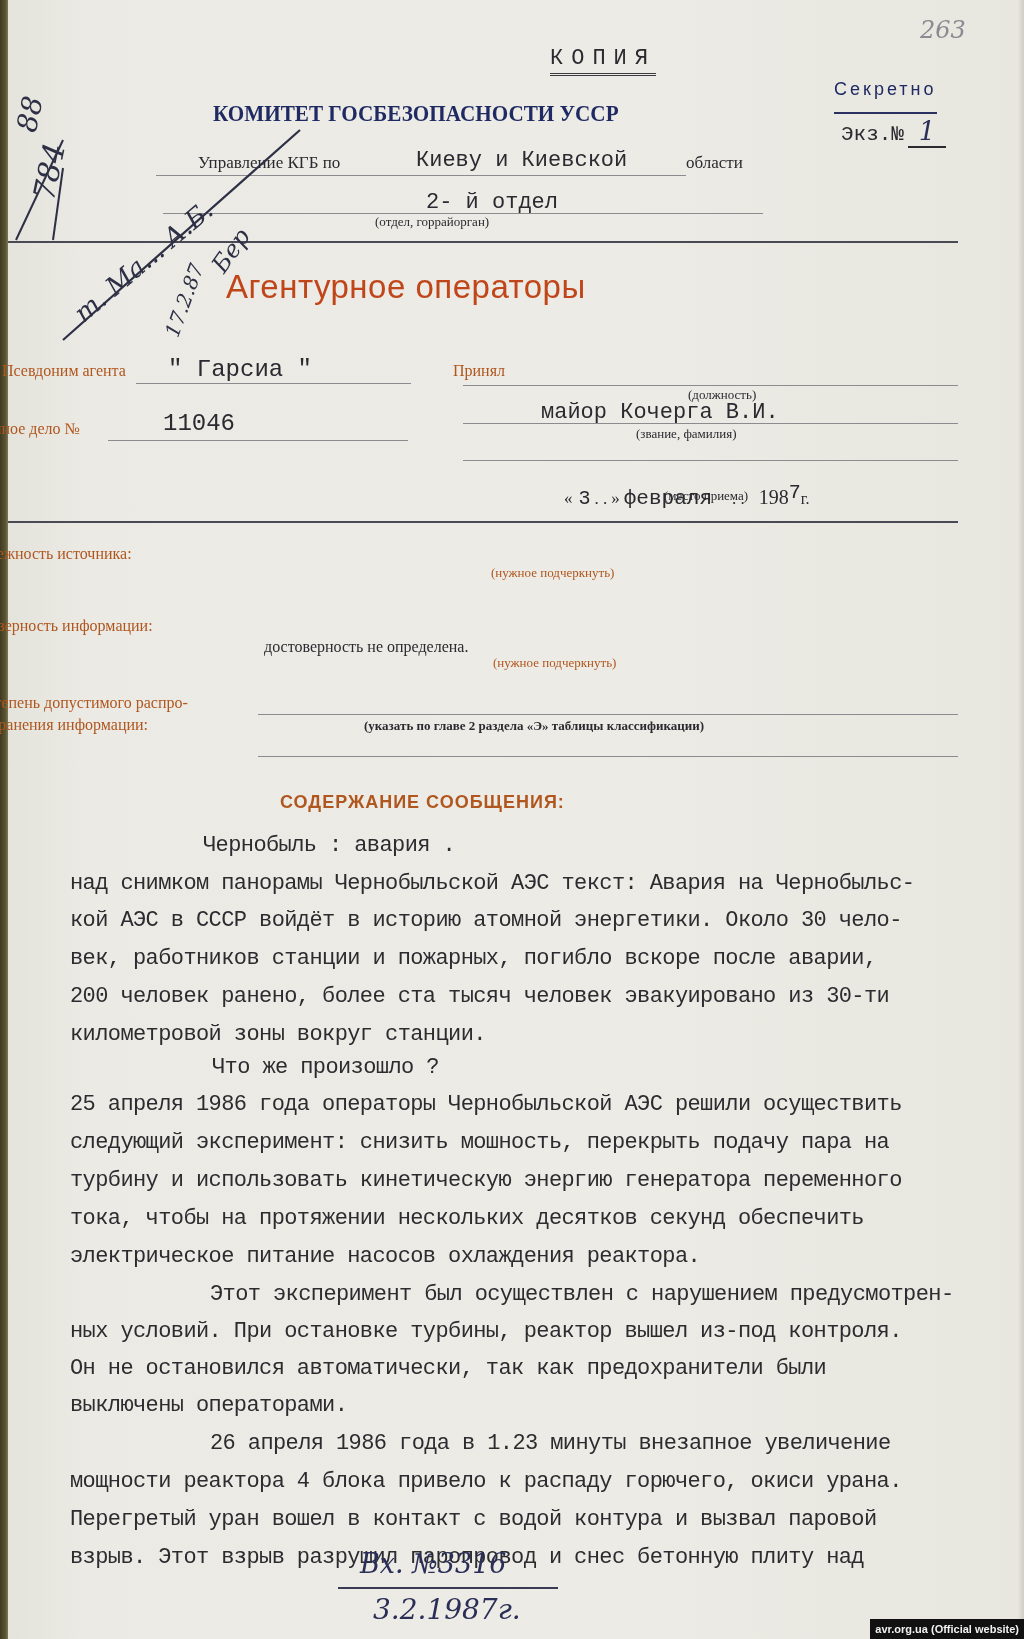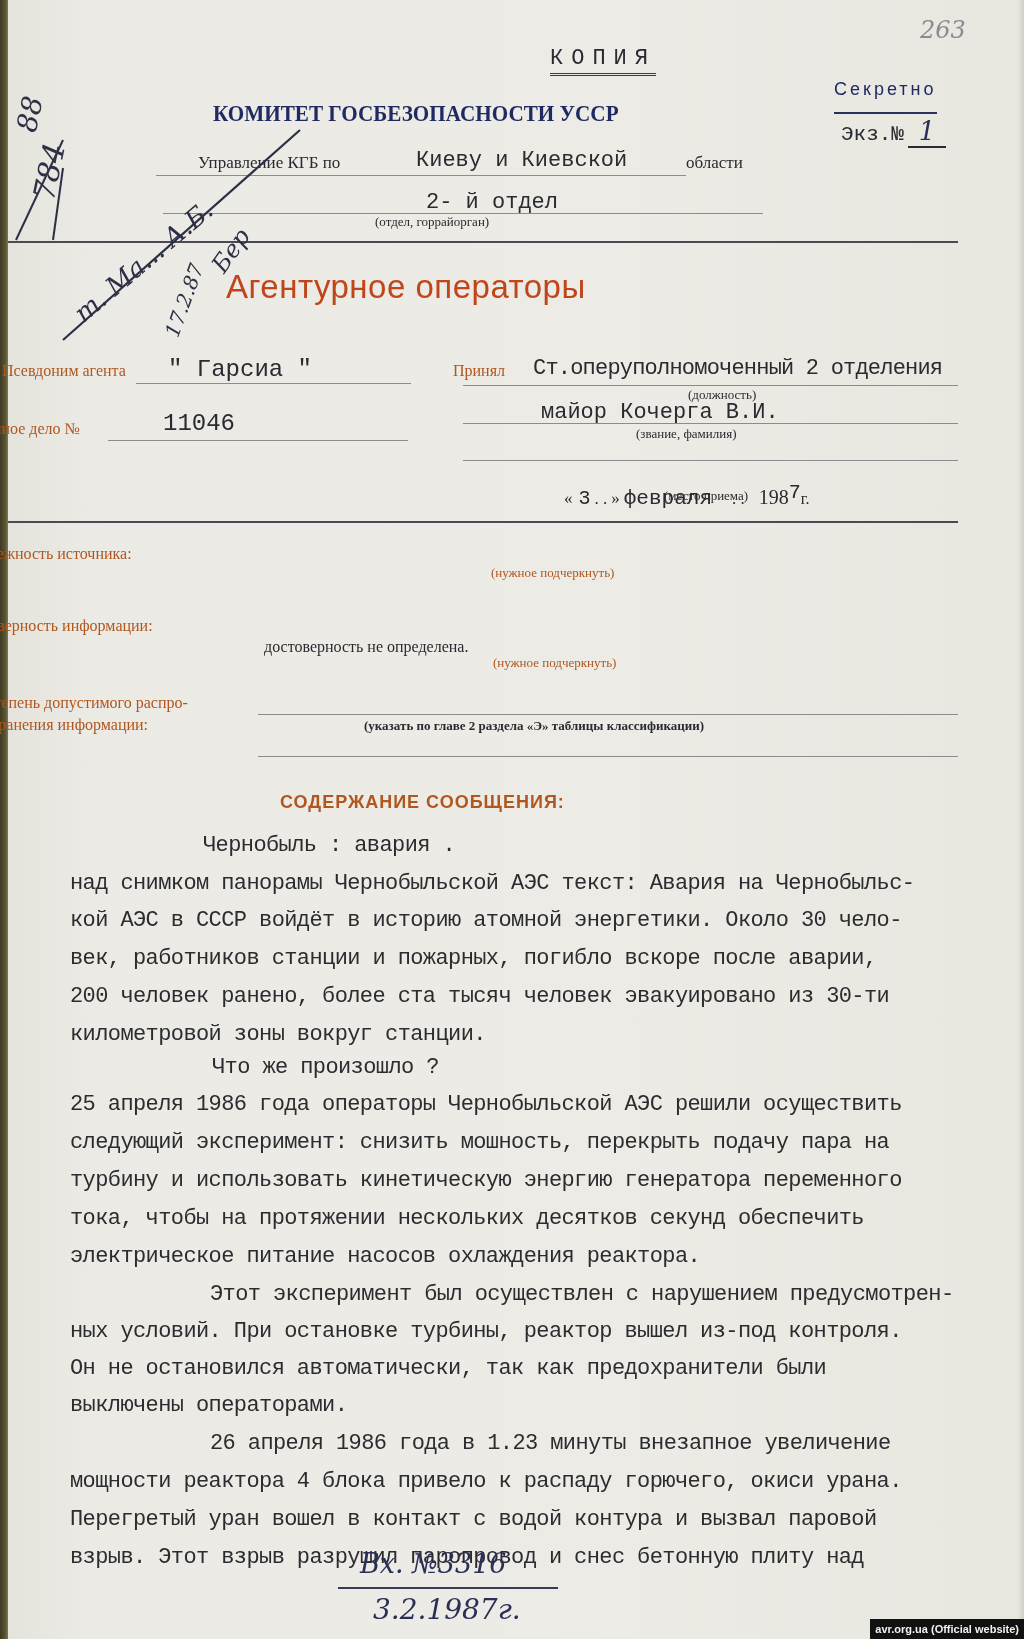--- a/index.html
+++ b/index.html
@@ -84,21 +84,20 @@
   <div class="rule thick" style="left:0px; top:241px; width:950px;"></div>
 
   <div class="abs cond red" style="left:218px; top:268px; font-size:33px; letter-spacing:0.5px;">Агентурное операторы</div>
 
   <div class="abs serif orange" style="left:-6px; top:362px; font-size:16px;">Псевдоним агента</div>
   <div class="rule" style="left:128px; top:383px; width:275px;"></div>
   <div class="abs mono ink" style="left:160px; top:356px; font-size:24px;">" Гарсиа "</div>
 
   <div class="abs serif orange" style="left:445px; top:362px; font-size:16px;">Принял</div>
   <div class="rule" style="left:455px; top:385px; width:495px;"></div>
-  <div class="abs mono ink" style="left:525px; top:356px; font-size:22px; letter-spacing:-0.8px;">Ст.оперуполномоченный 2 отделения</div>
   <div class="abs serif ink label-sm" style="left:680px; top:387px;">(должность)</div>
 
   <div class="abs serif orange" style="left:-34px; top:420px; font-size:16px;">Личное дело №</div>
   <div class="rule" style="left:100px; top:440px; width:300px;"></div>
   <div class="abs mono ink" style="left:155px; top:410px; font-size:24px;">11046</div>
 
   <div class="rule" style="left:455px; top:423px; width:495px;"></div>
   <div class="abs mono ink" style="left:533px; top:400px; font-size:22px;">майор Кочерга В.И.</div>
   <div class="abs serif ink label-sm" style="left:628px; top:426px;">(звание, фамилия)</div>
 

